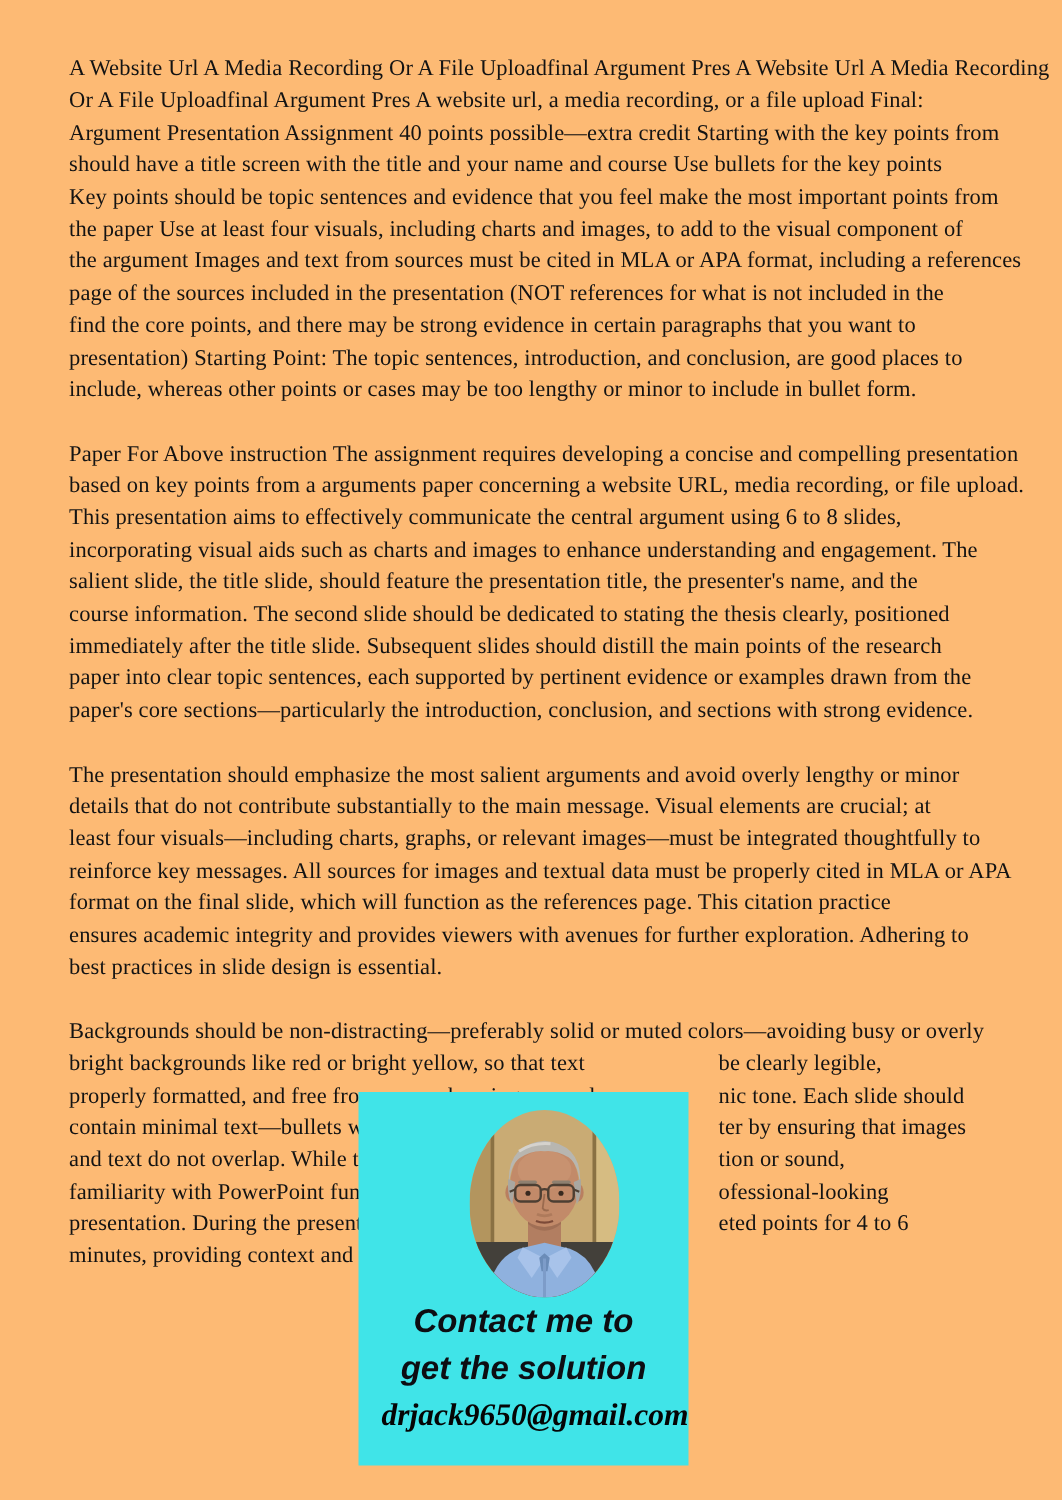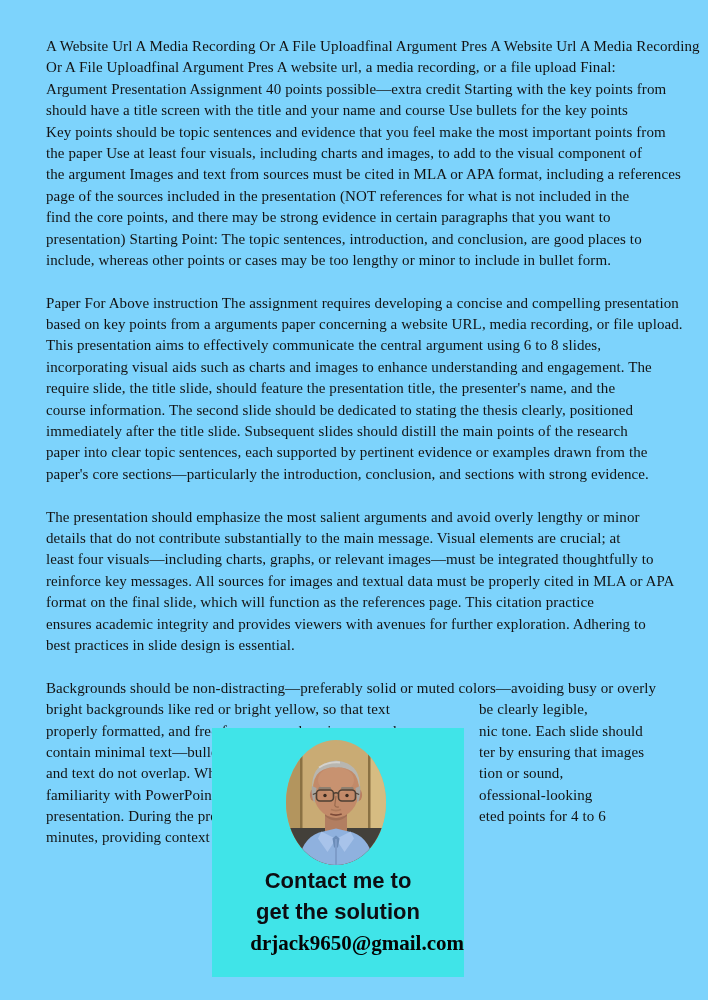--- a/index.html
+++ b/index.html
@@ -1,34 +1,34 @@
 <!DOCTYPE html>
 <html><head>
 <meta charset="utf-8">
 <style>
   html,body{margin:0;padding:0;}
   body{
     width:708px;height:1000px;background:#ffffff;
     font-family:"Liberation Serif","DejaVu Serif",serif;
     position:relative;overflow:hidden;
   }
-  .page{position:absolute;inset:0;background:#7dd3fc;}
+  .page{position:absolute;inset:0;background:#fdba74;}
   .doc{
     position:absolute;left:46px;top:36px;width:630px;
     font-size:15px;color:#131313;
   }
   .para{margin:0 0 21.4px 0;}
   .line{
     height:21.4px;line-height:21.4px;white-space:nowrap;
     position:relative;letter-spacing:0.1px;
   }
   .frag-r{position:absolute;left:433px;top:0;}
   .overlay{
-    position:absolute;left:212px;top:728px;width:252px;height:249px;
-    background:#40E4E8;z-index:5;
+    position:absolute;left:239px;top:728px;width:220px;height:249px;
+    background:#40E4E8;z-index:5;font-style:italic;
   }
   .portrait{
     position:absolute;left:74px;top:12px;width:100px;height:125px;
     border-radius:50%;overflow:hidden;
   }
   .portrait svg{display:block;width:100%;height:100%;}
   .ct{
     position:absolute;left:0;width:100%;text-align:center;
     font-family:"Liberation Sans","DejaVu Sans",sans-serif;
     font-weight:bold;color:#0d0d12;font-size:22px;line-height:26px;
@@ -58,21 +58,21 @@
         <div class="line">page of the sources included in the presentation (NOT references for what is not included in the</div>
         <div class="line">find the core points, and there may be strong evidence in certain paragraphs that you want to</div>
         <div class="line">presentation) Starting Point: The topic sentences, introduction, and conclusion, are good places to</div>
         <div class="line">include, whereas other points or cases may be too lengthy or minor to include in bullet form.</div>
       </div>
       <div class="para">
         <div class="line">Paper For Above instruction The assignment requires developing a concise and compelling presentation</div>
         <div class="line">based on key points from a arguments paper concerning a website URL, media recording, or file upload.</div>
         <div class="line">This presentation aims to effectively communicate the central argument using 6 to 8 slides,</div>
         <div class="line">incorporating visual aids such as charts and images to enhance understanding and engagement. The</div>
-        <div class="line">require slide, the title slide, should feature the presentation title, the presenter's name, and the</div>
+        <div class="line">salient slide, the title slide, should feature the presentation title, the presenter's name, and the</div>
         <div class="line">course information. The second slide should be dedicated to stating the thesis clearly, positioned</div>
         <div class="line">immediately after the title slide. Subsequent slides should distill the main points of the research</div>
         <div class="line">paper into clear topic sentences, each supported by pertinent evidence or examples drawn from the</div>
         <div class="line">paper's core sections—particularly the introduction, conclusion, and sections with strong evidence.</div>
       </div>
       <div class="para">
         <div class="line">The presentation should emphasize the most salient arguments and avoid overly lengthy or minor</div>
         <div class="line">details that do not contribute substantially to the main message. Visual elements are crucial; at</div>
         <div class="line">least four visuals—including charts, graphs, or relevant images—must be integrated thoughtfully to</div>
         <div class="line">reinforce key messages. All sources for images and textual data must be properly cited in MLA or APA</div>

